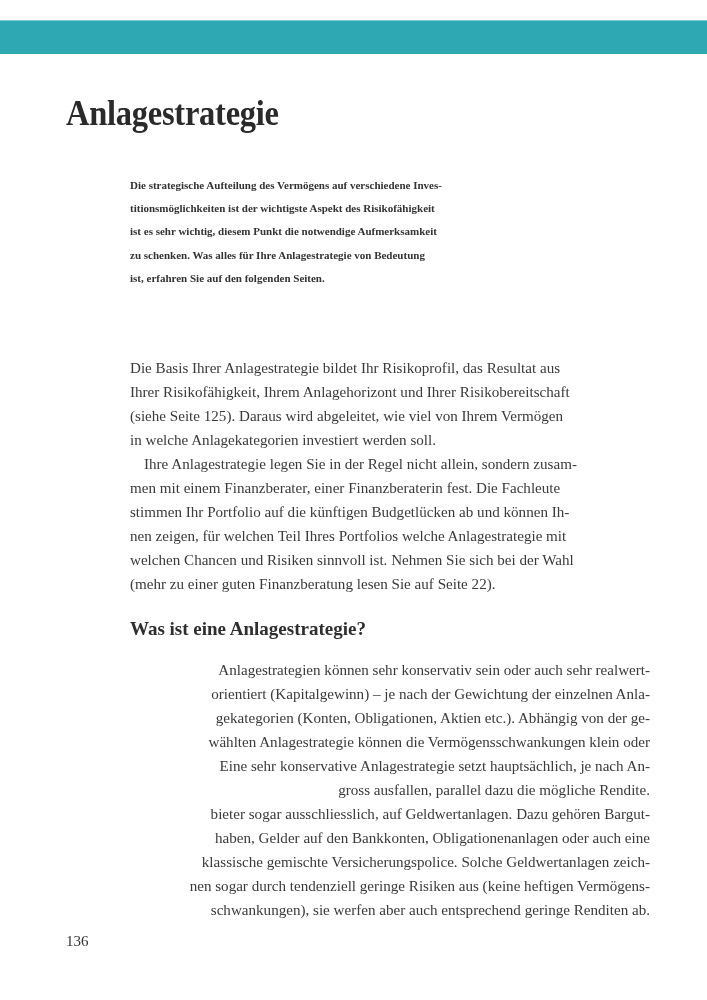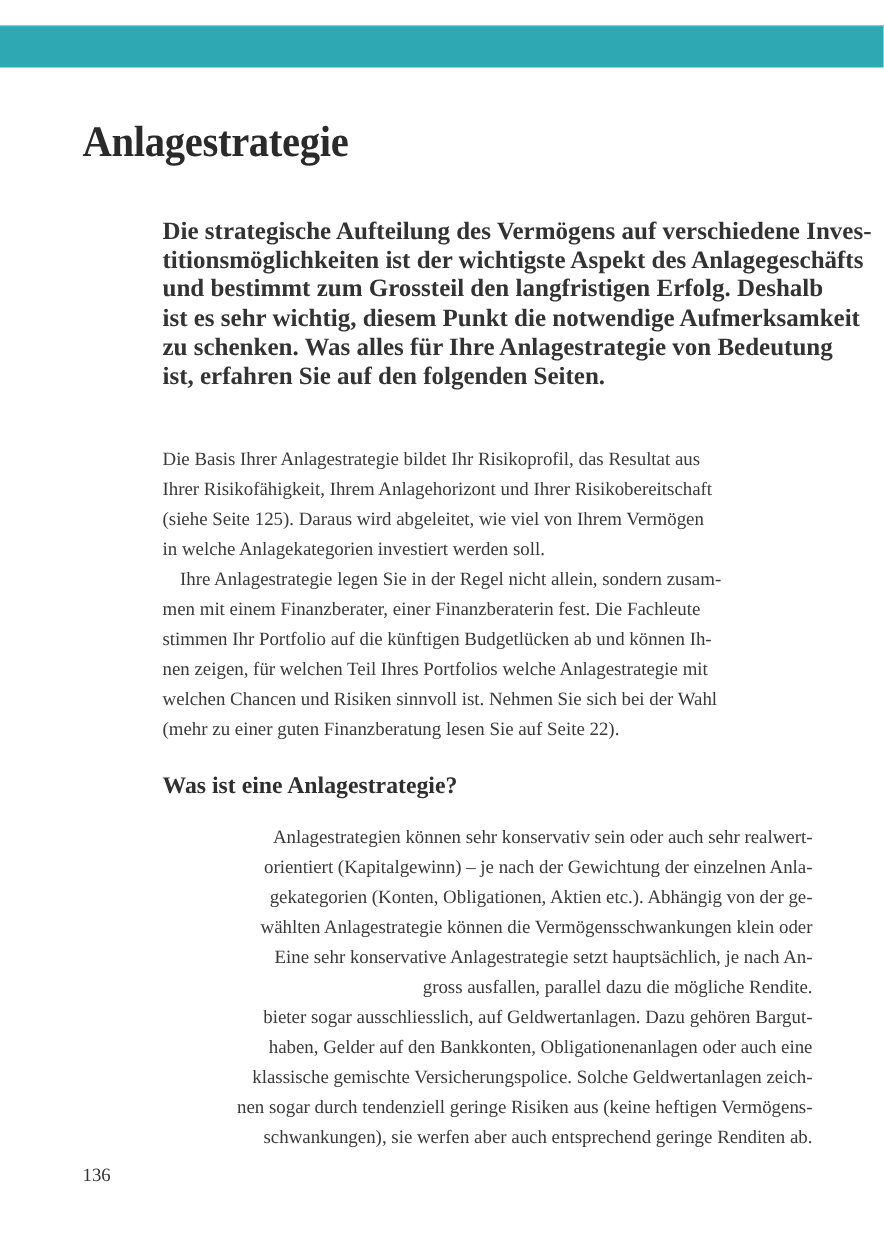--- a/index.html
+++ b/index.html
@@ -13,21 +13,21 @@
     background: #2ea8b2;
     border-top: 1px solid #7fcfd4;
   }
   .page-title {
     position: absolute; left: 66px; top: 94px; margin: 0;
     font-size: 35px; font-weight: bold; color: #2a2a2a; letter-spacing: -0.3px;
     white-space: nowrap; transform: scaleX(0.93); transform-origin: left top;
   }
   .block { position: absolute; left: 130px; width: 520px; }
   .line { display: block; white-space: nowrap; height: 24px; line-height: 24px; }
-  .lead { top: 174px; font-size: 20px; font-weight: bold; color: #333; }
+  .lead { top: 174px; font-size: 11px; font-weight: bold; color: #333; }
   .lead .line { height: 23.2px; line-height: 23.2px; }
   .body-text { font-size: 15.1px; color: #3a3a3a; }
   .p1 { top: 356px; font-family: Liberation Serif, serif; }
   .p2 { top: 658px; text-align: right; }
   .indent { padding-left: 14px; }
   .h2 {
     position: absolute; left: 130px; top: 618px; margin: 0;
     font-size: 19px; font-weight: bold; color: #2f2f2f; white-space: nowrap;
   }
   .page-number {
@@ -36,22 +36,21 @@
 </style>
 </head>
 <body>
 
 <div class="top-bar"></div>
 
 <h1 class="page-title">Anlagestrategie</h1>
 
 <div class="block lead">
   <span class="line">Die strategische Aufteilung des Vermögens auf verschiedene Inves-</span>
-  <span class="line">titionsmöglichkeiten ist der wichtigste Aspekt des Anlagegeschäfts</span>
-  <span class="line">und bestimmt zum Grossteil den langfristigen Erfolg. Deshalb</span>
+  <span class="line">titionsmöglichkeiten ist der wichtigste Aspekt des Risikofähigkeit</span>
   <span class="line">ist es sehr wichtig, diesem Punkt die notwendige Aufmerksamkeit</span>
   <span class="line">zu schenken. Was alles für Ihre Anlagestrategie von Bedeutung</span>
   <span class="line">ist, erfahren Sie auf den folgenden Seiten.</span>
 </div>
 
 <div class="block body-text p1">
   <span class="line">Die Basis Ihrer Anlagestrategie bildet Ihr Risikoprofil, das Resultat aus</span>
   <span class="line">Ihrer Risikofähigkeit, Ihrem Anlagehorizont und Ihrer Risikobereitschaft</span>
   <span class="line">(siehe Seite 125). Daraus wird abgeleitet, wie viel von Ihrem Vermögen</span>
   <span class="line">in welche Anlagekategorien investiert werden soll.</span>

